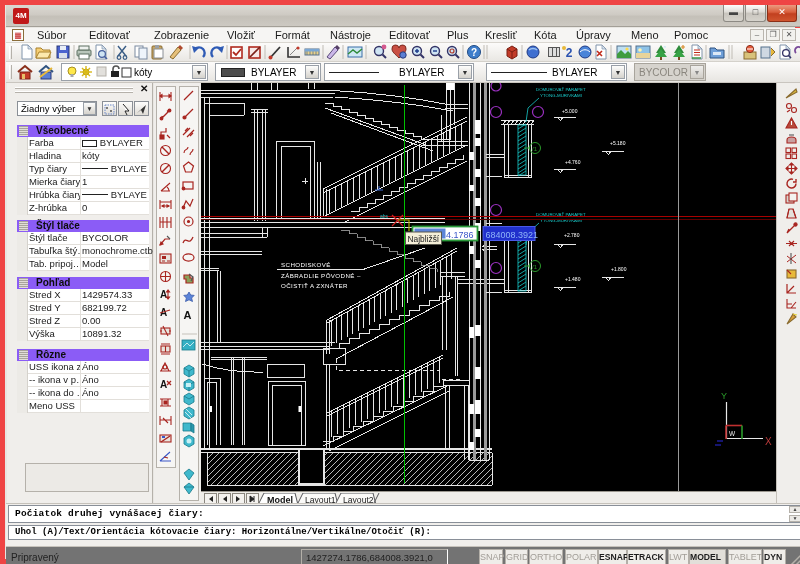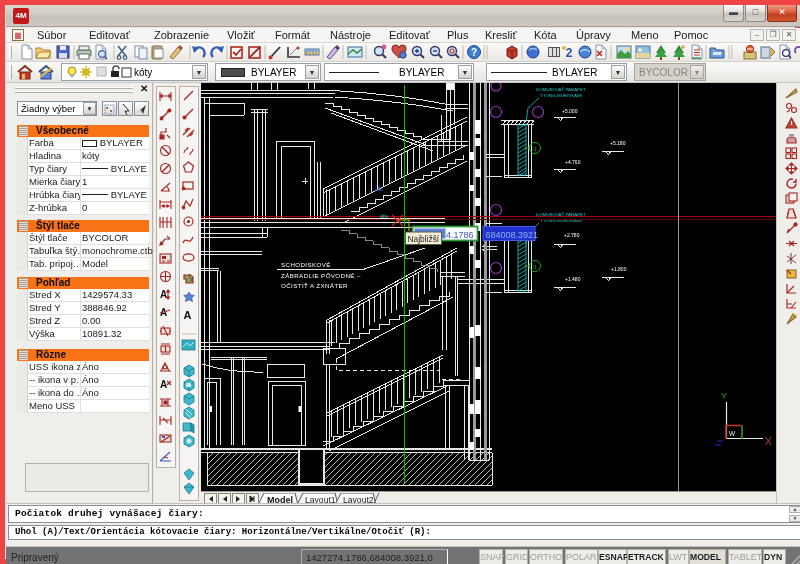--- a/index.html
+++ b/index.html
@@ -30,21 +30,21 @@
 #cmd{position:absolute;left:1px;top:498px;width:798px;height:43px;background:#f0eeeb;border-top:1px solid #c5c1ba;font-family:"Liberation Mono",monospace}
 #cmdhist{position:absolute;left:2px;top:1px;width:794px;height:18px;background:#fff;border:1px solid #898f98}
 #cmdin{position:absolute;left:2px;top:21px;width:794px;height:15px;background:#fff;border:1px solid #898f98}
 
 #status{position:absolute;left:1px;top:541px;width:798px;height:22px;background:#737373;border-top:1px solid #c6c2bb;font-size:10px;color:#222}
 .sbtn{position:absolute;top:2px;height:26px;border:1px solid #b3afa8;font-size:9px;text-align:left;line-height:15px;background:#efede9;color:#1c1c1c}
 .sbtn.on{font-weight:bold;font-size:8.6px}
 .sbtn.off{color:#a19d97}
 
 .pbtn{position:absolute;width:15px;height:15px;background:linear-gradient(#fdfdfc,#dedbd5);border:1px solid #8a8f96}
-.phdr{position:absolute;left:10px;width:132px;height:12px;background:#f97316;font-size:10px;color:#0d0d0d}
+.phdr{position:absolute;left:10px;width:132px;height:12px;background:#8b5cf6;font-size:10px;color:#0d0d0d}
 .phdr .grip{position:absolute;left:2px;top:1px;width:9px;height:10px;background:repeating-linear-gradient(#a8a49c 0 1px,#e0ddd7 1px 2px)}
 .prow{position:absolute;left:10px;width:132px;height:13px;background:#fff;border-bottom:1px solid #e2dfda;font-size:9.5px;color:#1a1a1a}
 .prow .plab{position:absolute;left:12px;top:0px;white-space:nowrap;width:51px;overflow:hidden}
 .prow .pval{position:absolute;left:65px;top:0px;white-space:nowrap}
 .prow::before{content:"";position:absolute;left:0;top:0;width:10px;height:13px;background:#eceae6;border-right:1px solid #d5d2cc}
 .prow::after{content:"";position:absolute;left:63px;top:0;width:1px;height:13px;background:#e2dfda}
 .lnw{display:inline-block;width:26px;border-top:1px solid #222;vertical-align:3px}
 </style></head>
 <body>
 <div id="win">
@@ -443,21 +443,21 @@
     <div class="phdr" style="top:194px">
         <span class="grip"></span>
         <b style="position:absolute;left:19px;top:0">Pohľad</b>
       </div>
     <div class="prow" style="top:206px">
         <span class="plab">Stred X</span>
         <span class="pval">1429574.33</span>
       </div>
     <div class="prow" style="top:219px">
         <span class="plab">Stred Y</span>
-        <span class="pval">388846.92</span>
+        <span class="pval">682199.72</span>
       </div>
     <div class="prow" style="top:232px">
         <span class="plab">Stred Z</span>
         <span class="pval">0.00</span>
       </div>
     <div class="prow" style="top:245px">
         <span class="plab">Výška</span>
         <span class="pval">10891.32</span>
       </div>
 

